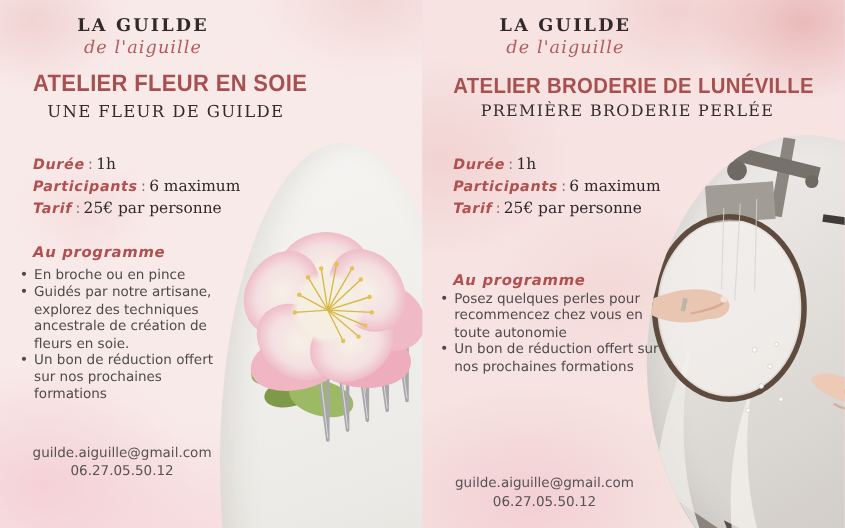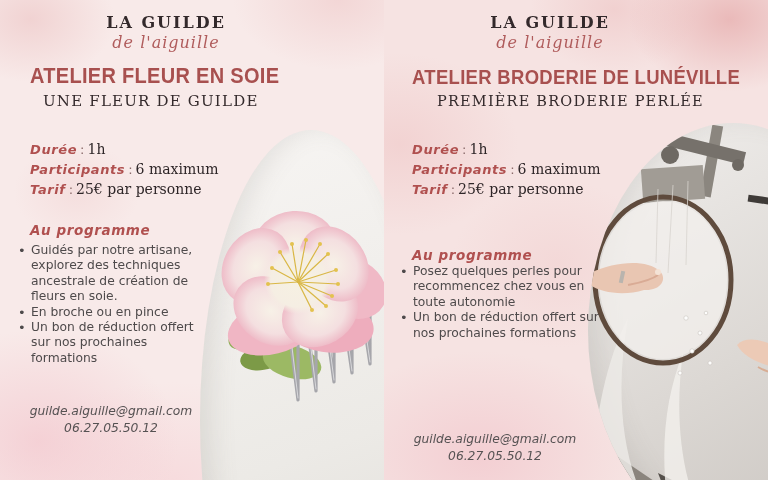--- a/index.html
+++ b/index.html
@@ -19,21 +19,21 @@
   }
   .panel-right{
     background:
       radial-gradient(140px 100px at 90% 4%, rgba(230,172,172,.75), rgba(230,172,172,0) 72%),
       radial-gradient(120px 90px at 60% 2%, rgba(236,190,190,.5), rgba(236,190,190,0) 70%),
       radial-gradient(170px 130px at 4% 30%, rgba(238,194,194,.5), rgba(238,194,194,0) 70%),
       radial-gradient(220px 150px at 25% 95%, rgba(242,198,204,.7), rgba(242,198,204,0) 70%),
       radial-gradient(150px 120px at 45% 55%, rgba(240,203,203,.45), rgba(240,203,203,0) 70%),
       #f6e3e2;
   }
-  .brand{position:absolute;top:13px;left:0;width:260px;text-align:center;z-index:3;padding-left:36px;}
+  .brand{position:absolute;top:13px;left:0;width:260px;text-align:center;z-index:3;}
   .brand-main{
     font-family:"DejaVu Serif",serif;font-size:16px;letter-spacing:2px;
     color:#33292b;font-weight:600;
   }
   .brand-sub{
     font-family:"DejaVu Serif",serif;font-style:italic;font-size:16px;
     color:#b05c5c;margin-top:1px;letter-spacing:1px;
   }
   .atelier-title{
     position:absolute;left:30px;top:64px;z-index:3;
@@ -70,21 +70,21 @@
     font-size:12.3px;line-height:15.4px;color:#4e4a4b;
   }
   .panel-right .program-list{left:16px;top:264px;width:202px;}
   .program-list li{position:relative;padding-left:13px;margin:0;}
   .program-list li::before{
     content:"•";position:absolute;left:0;top:0;color:#4e4a4b;font-size:13px;
   }
   .contact{position:absolute;left:0;top:403px;width:212px;text-align:center;z-index:3;}
   .panel-right .contact{top:431px;}
   .contact-email,.contact-phone{
-    font-style:italic;font-size:12.3px;color:#565253;line-height:17px;padding-left:10px;
+    font-size:12.3px;color:#565253;line-height:17px;padding-left:10px;
   }
   .photo-oval{
     position:absolute;border-radius:50%;overflow:hidden;z-index:1;
     box-shadow:inset 10px -6px 26px rgba(120,110,105,.16);
   }
   .oval-flower{left:200px;top:130px;width:222px;height:580px;
     background:linear-gradient(160deg,#f7f5f3 0%,#eceae6 55%,#dcd8d3 100%);}
   .oval-embroidery{left:204px;top:123px;width:290px;height:415px;
     background:linear-gradient(150deg,#f1efed 0%,#dcd8d4 55%,#c9c4bf 100%);}
   .photo-oval svg{display:block;width:100%;height:100%;}
@@ -188,22 +188,22 @@
         <div class="detail-row">
         <span class="detail-label">Participants</span><span class="detail-sep">:</span><span class="detail-value">6 maximum</span>
       </div>
         <div class="detail-row">
         <span class="detail-label">Tarif</span><span class="detail-sep">:</span><span class="detail-value">25€ par personne</span>
       </div>
       </div>
 
     <div class="program-heading">Au programme</div>
     <ul class="program-list">
+        <li>En broche ou en pince</li>
         <li>Guidés par notre artisane, explorez des techniques ancestrale de création de fleurs en soie.</li>
-        <li>En broche ou en pince</li>
         <li>Un bon de réduction offert sur nos prochaines formations</li>
       </ul>
 
     <div class="contact">
       <div class="contact-email">guilde.aiguille@gmail.com</div>
       <div class="contact-phone">06.27.05.50.12</div>
     </div>
   </div>
 
   <div class="panel panel-right">

